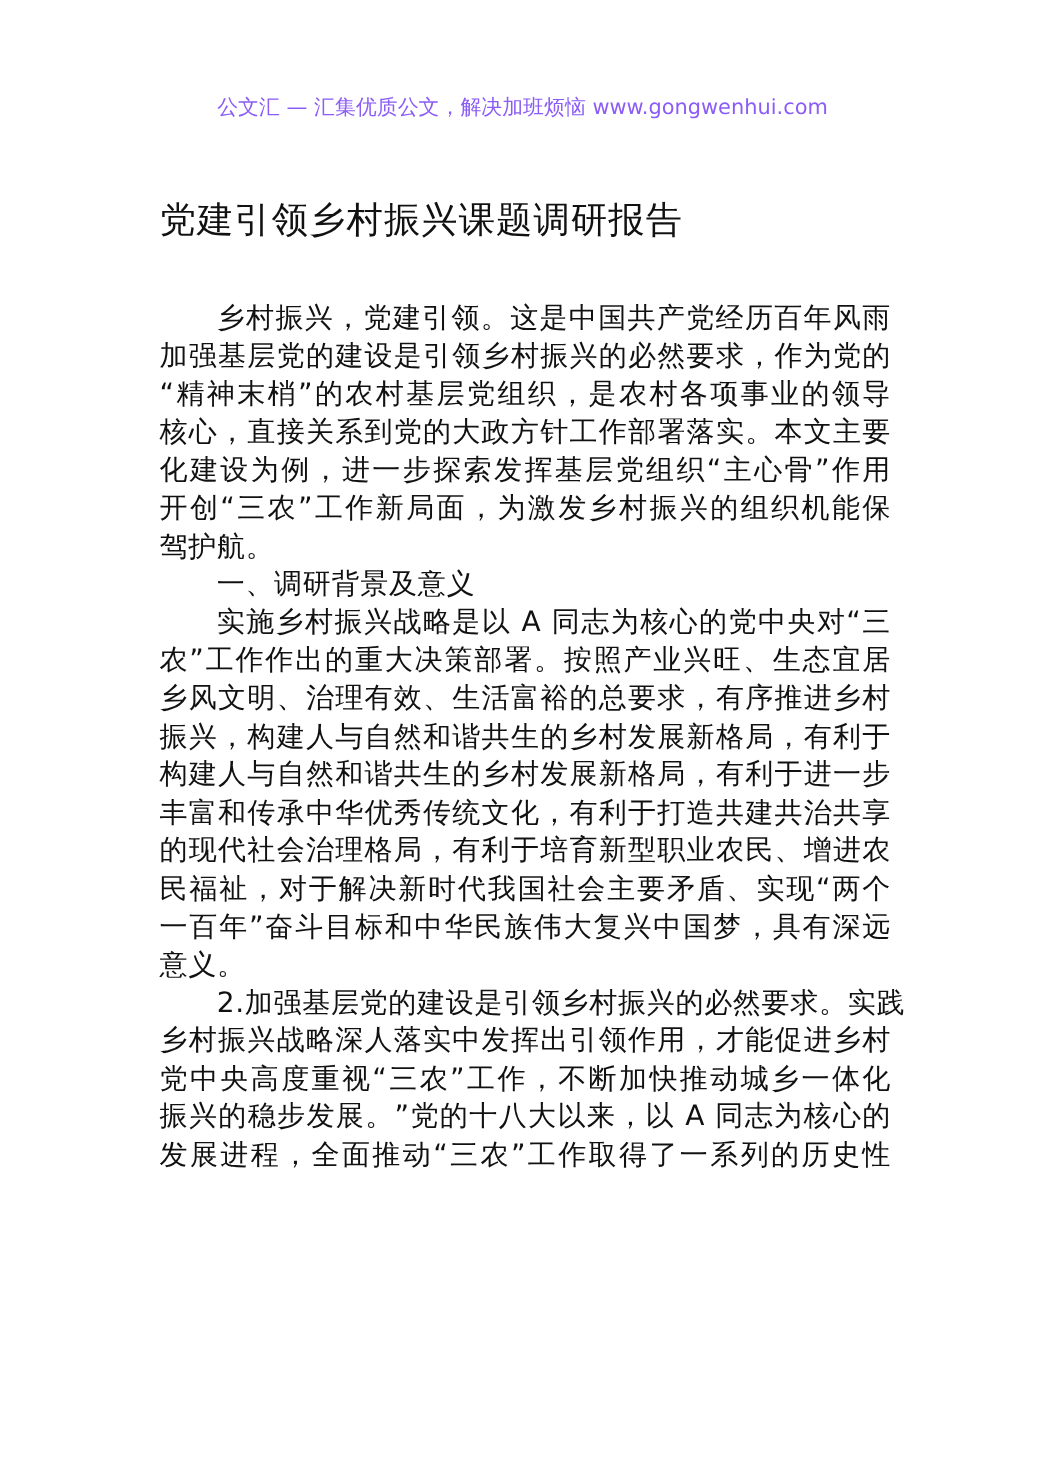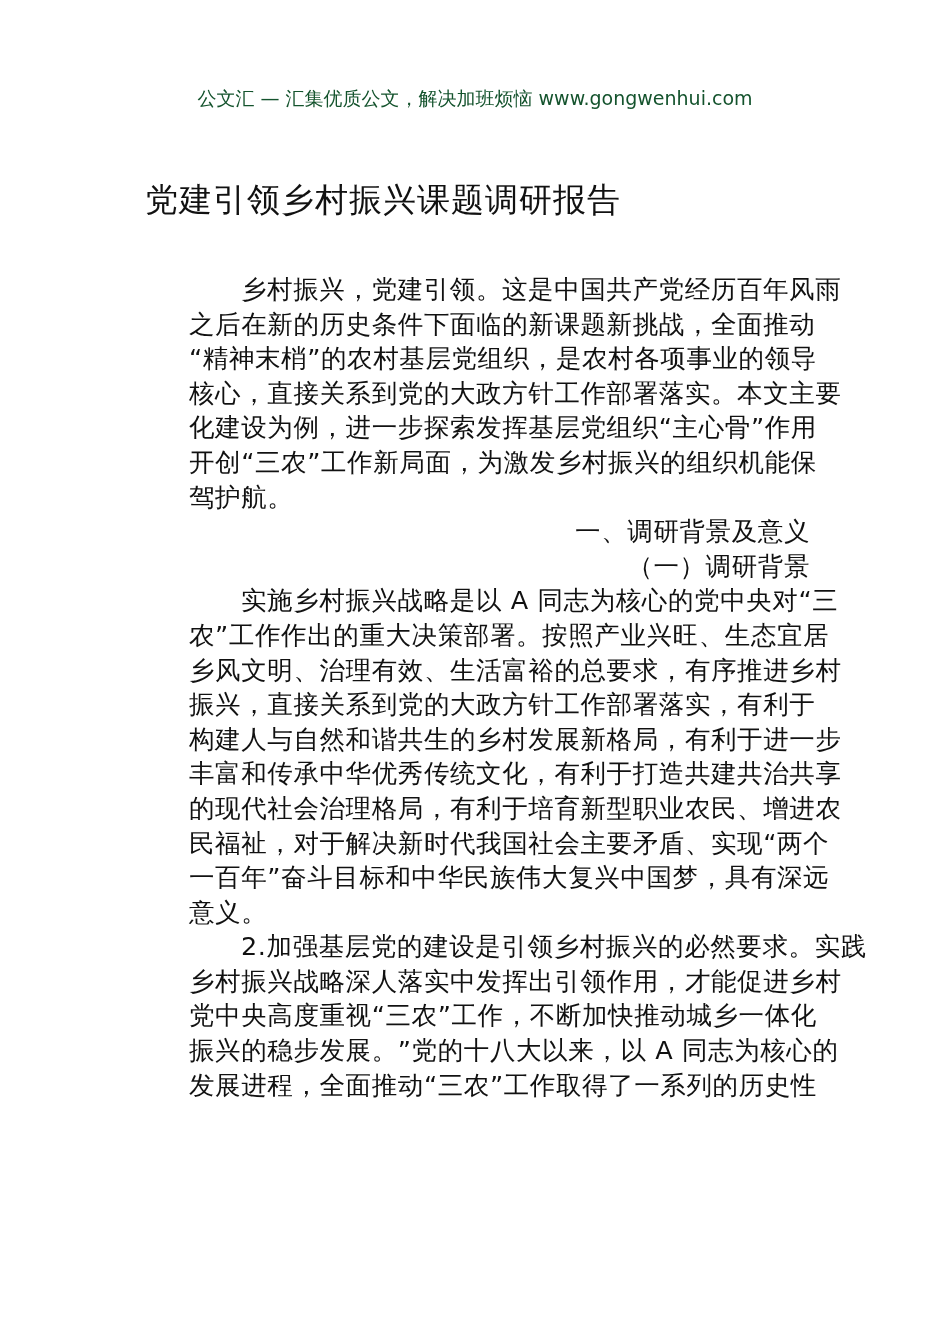--- a/index.html
+++ b/index.html
@@ -1,48 +1,47 @@
 <!DOCTYPE html>
 <html><head>
 <meta charset="utf-8">
 <style>
   html, body { margin: 0; padding: 0; background: #ffffff; }
   body { width: 950px; height: 1344px; position: relative; overflow: hidden;
          font-family: "DejaVu Sans", "Liberation Sans", sans-serif; color: #111; }
   .header { position: absolute; top: 84px; left: 0; width: 950px; text-align: center;
-            font-size: 19px; line-height: 28px; color: #14532d; letter-spacing: 0px; }
+            font-size: 19px; line-height: 28px; color: #8b5cf6; letter-spacing: 0px; }
   .title { position: absolute; top: 178px; left: 0; width: 766px; text-align: center;
            font-size: 33px; line-height: 44px; color: #111; letter-spacing: 1px; }
   .body { position: absolute; top: 272px; left: 145px; width: 665px; }
   .line { font-size: 25.5px; line-height: 34.6px; height: 34.6px; white-space: nowrap;
-          letter-spacing: 0.6px; color: #111; margin-left: 44px; }
-  .ind { padding-left: 52px; text-align: right; }
+          letter-spacing: 0.6px; color: #111; }
+  .ind { padding-left: 52px; }
   .just { text-align-last: justify; text-align: justify; }
 </style>
 </head>
 <body>
 
 <div class="header">公文汇 — 汇集优质公文，解决加班烦恼 www.gongwenhui.com</div>
 
 <div class="title">党建引领乡村振兴课题调研报告</div>
 
 <div class="body" id="doc-body">
     <div class="line ind just">乡村振兴，党建引领。这是中国共产党经历百年风雨</div>
-    <div class="line just">之后在新的历史条件下面临的新课题新挑战，全面推动</div>
+    <div class="line just">加强基层党的建设是引领乡村振兴的必然要求，作为党的</div>
     <div class="line just">“精神末梢”的农村基层党组织，是农村各项事业的领导</div>
     <div class="line just">核心，直接关系到党的大政方针工作部署落实。本文主要</div>
     <div class="line just">化建设为例，进一步探索发挥基层党组织“主心骨”作用</div>
     <div class="line just">开创“三农”工作新局面，为激发乡村振兴的组织机能保</div>
     <div class="line">驾护航。</div>
     <div class="line ind">一、调研背景及意义</div>
-    <div class="line ind">（一）调研背景</div>
     <div class="line ind just">实施乡村振兴战略是以 A 同志为核心的党中央对“三</div>
     <div class="line just">农”工作作出的重大决策部署。按照产业兴旺、生态宜居</div>
     <div class="line just">乡风文明、治理有效、生活富裕的总要求，有序推进乡村</div>
-    <div class="line just">振兴，直接关系到党的大政方针工作部署落实，有利于</div>
+    <div class="line just">振兴，构建人与自然和谐共生的乡村发展新格局，有利于</div>
     <div class="line just">构建人与自然和谐共生的乡村发展新格局，有利于进一步</div>
     <div class="line just">丰富和传承中华优秀传统文化，有利于打造共建共治共享</div>
     <div class="line just">的现代社会治理格局，有利于培育新型职业农民、增进农</div>
     <div class="line just">民福祉，对于解决新时代我国社会主要矛盾、实现“两个</div>
     <div class="line just">一百年”奋斗目标和中华民族伟大复兴中国梦，具有深远</div>
     <div class="line">意义。</div>
     <div class="line ind just">2.加强基层党的建设是引领乡村振兴的必然要求。实践</div>
     <div class="line just">乡村振兴战略深人落实中发挥出引领作用，才能促进乡村</div>
     <div class="line just">党中央高度重视“三农”工作，不断加快推动城乡一体化</div>
     <div class="line just">振兴的稳步发展。”党的十八大以来，以 A 同志为核心的</div>

